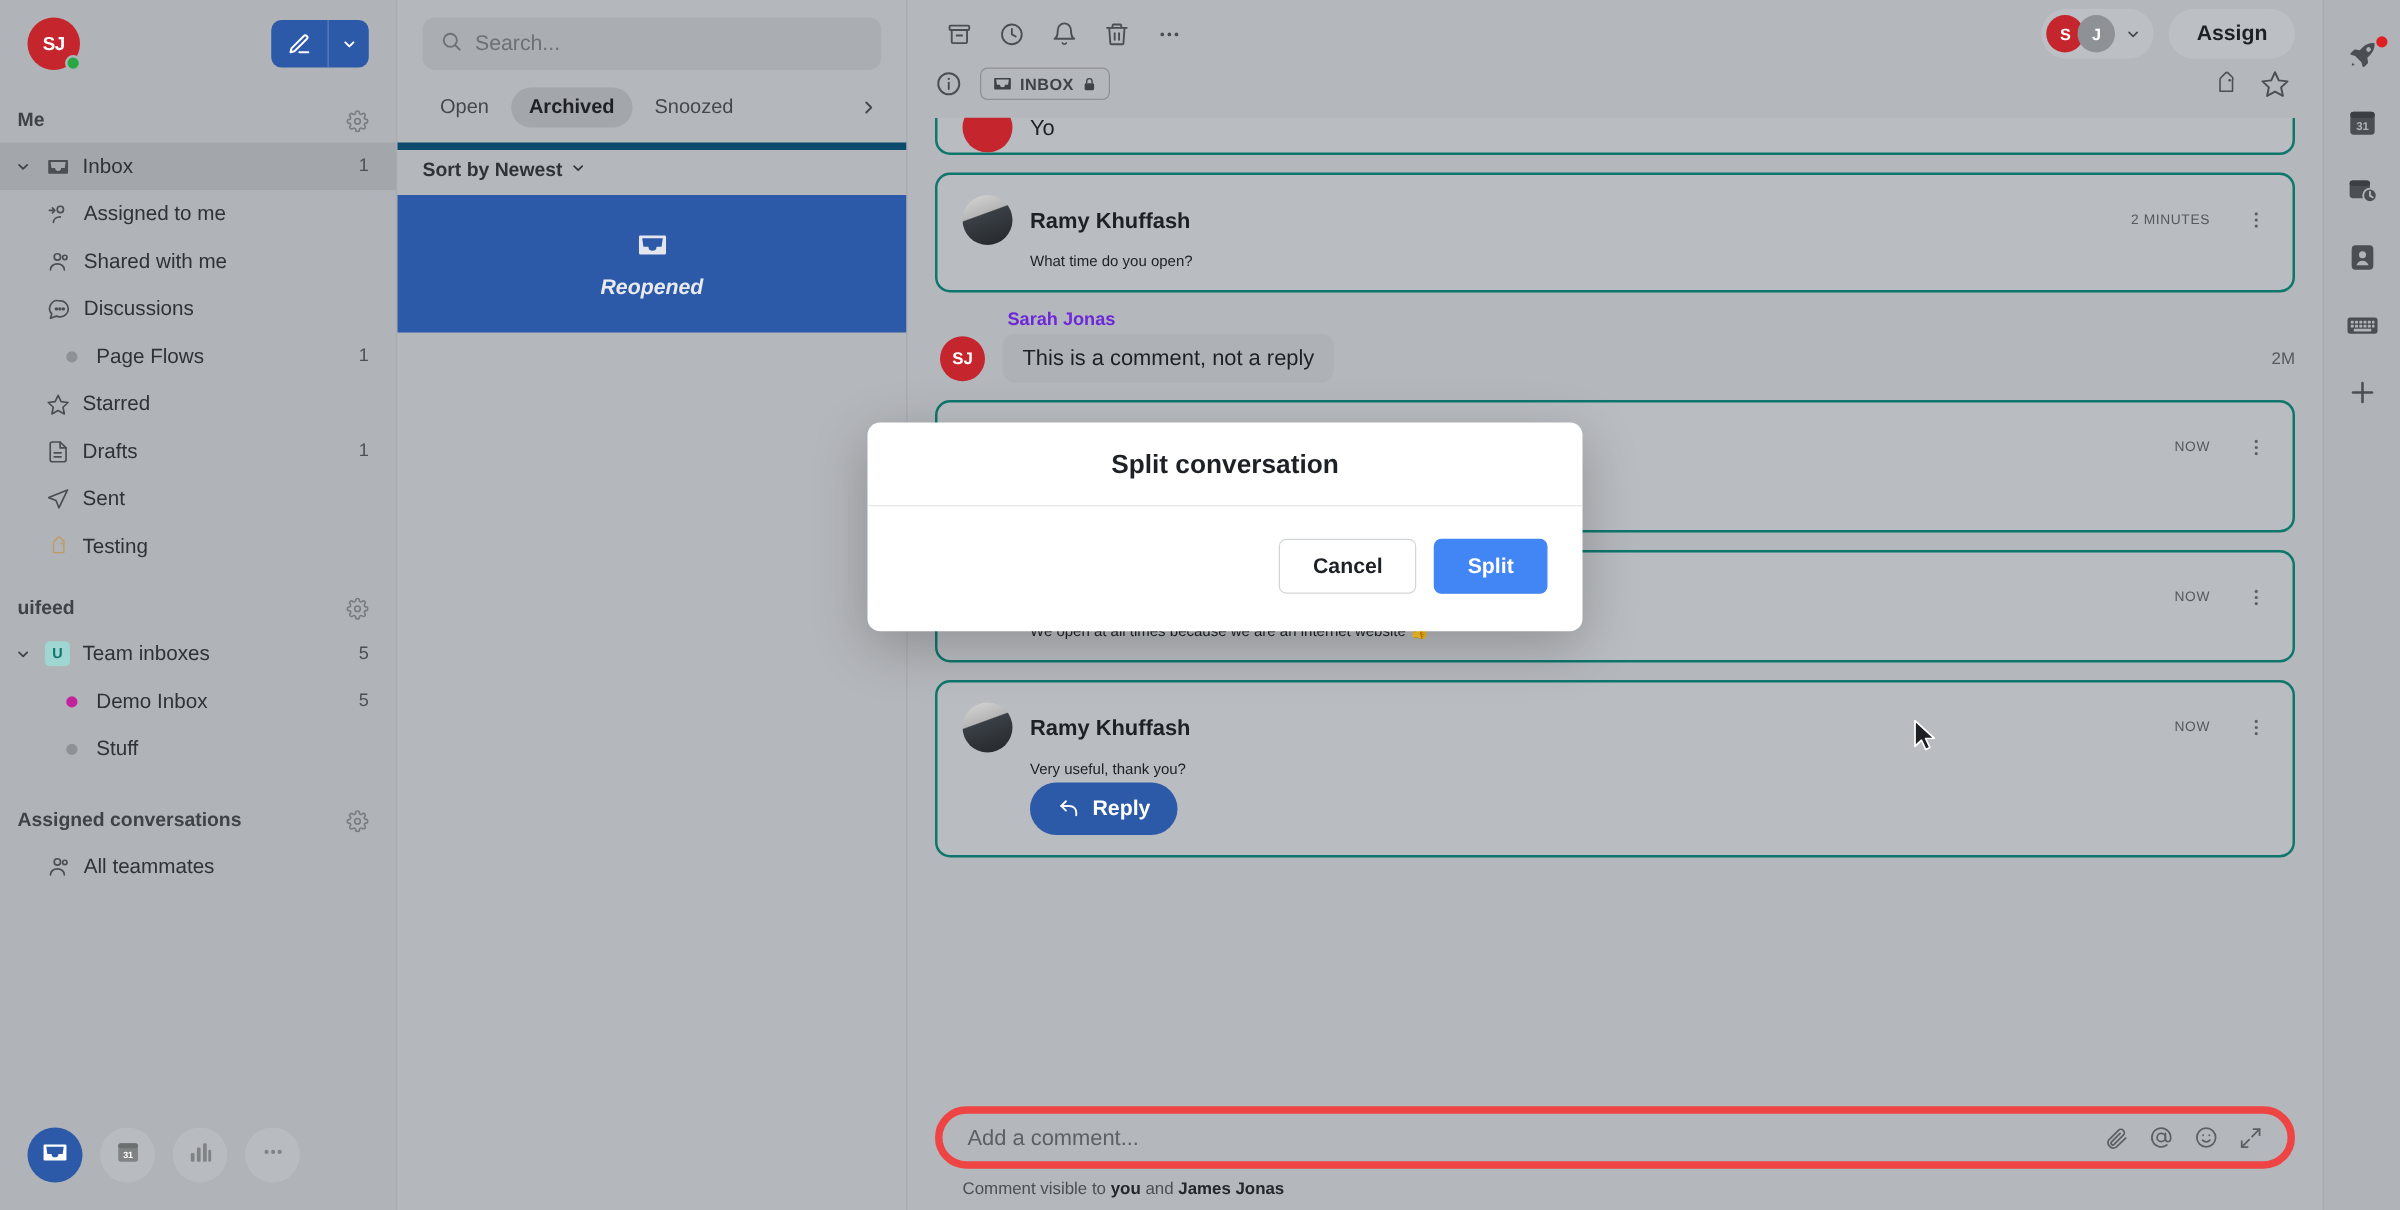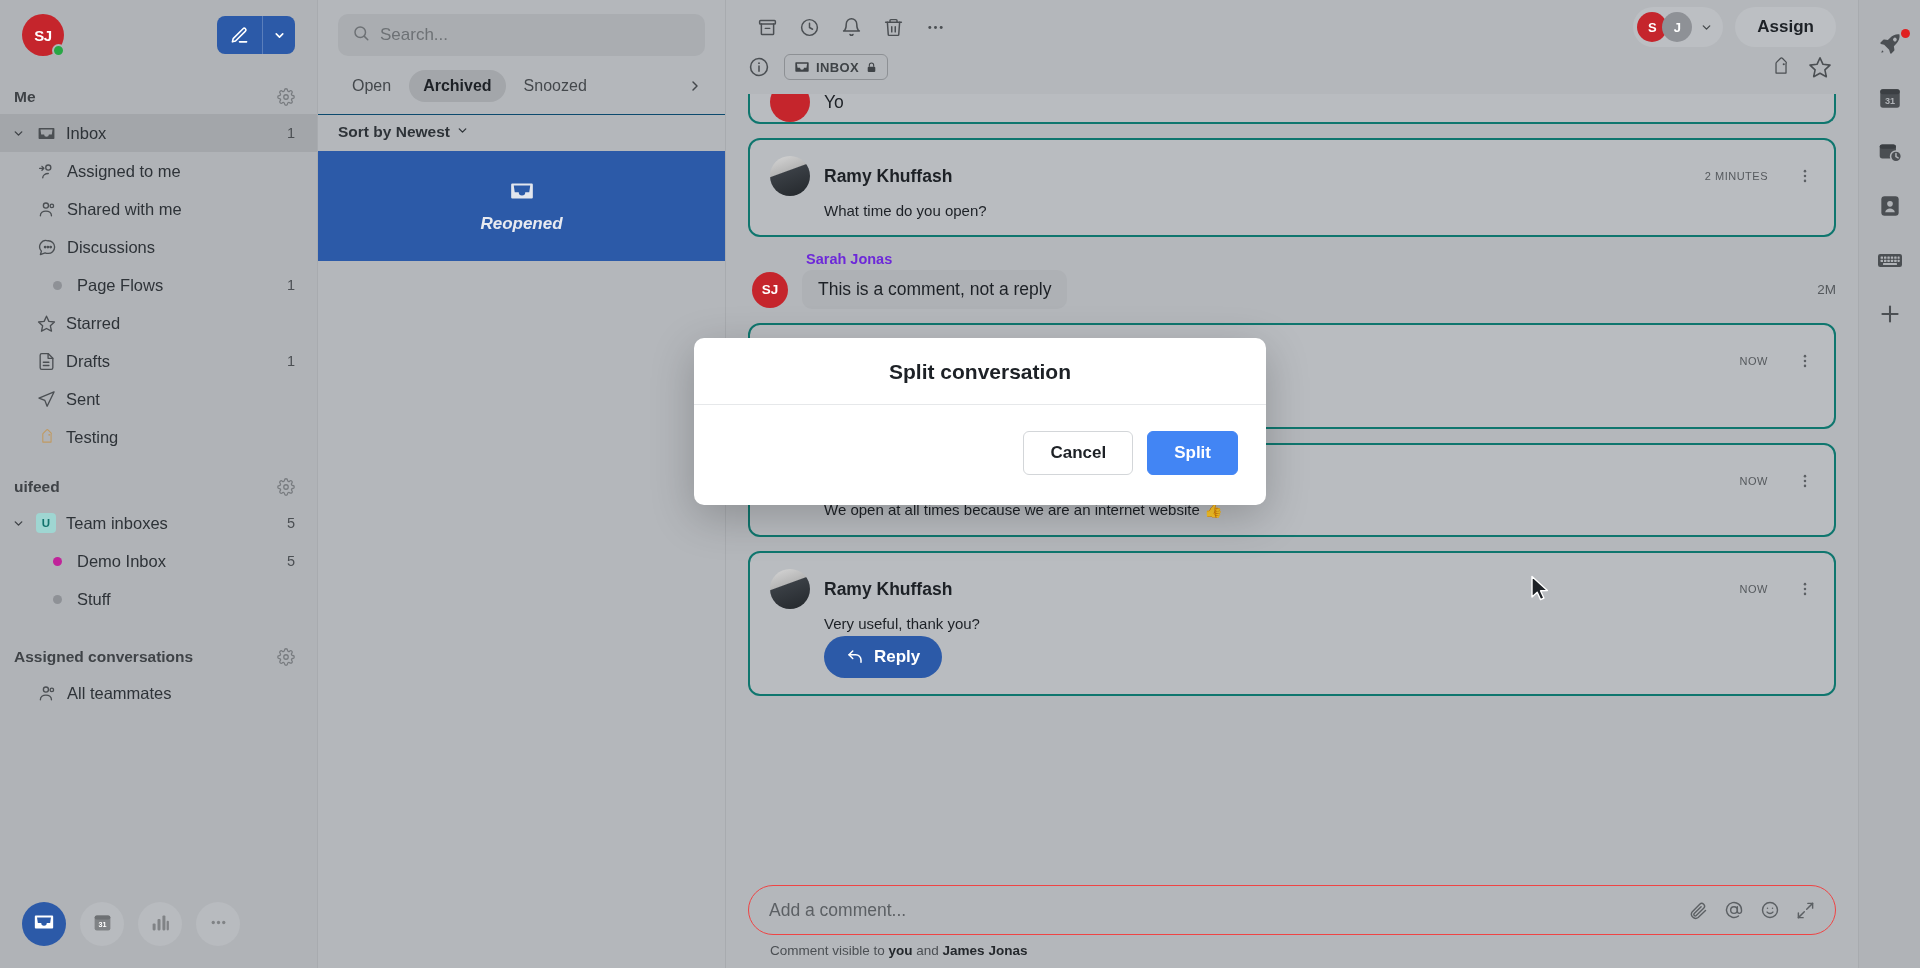--- a/index.html
+++ b/index.html
@@ -136,21 +136,21 @@
     padding: 7px 14px; border-radius: 18px;
     font-size: 16px; color: #44484c; cursor: pointer;
     white-space: nowrap;
   }
   .tab.sel { background: #a3a6aa; color: #1d2126; font-weight: 700; }
   .tab-more { margin-left: auto; padding: 4px 8px; cursor: pointer; display: flex; }
 
   .lp-sort {
     display: flex; align-items: center; gap: 6px;
     padding: 8px 20px 10px 20px;
-    border-top: 1px solid #0c4a6e;
+    border-top: 6px solid #0c4a6e;
     cursor: pointer;
   }
   .lp-sort-txt { font-size: 15.5px; color: #2e3338; font-weight: 700; }
 
   .conv-item {
     height: 110px;
     background: #2c5aa8;
     display: flex; flex-direction: column;
     align-items: center; justify-content: center;
     gap: 6px;
@@ -237,21 +237,21 @@
   .msg-av {
     width: 40px; height: 40px; border-radius: 50%;
     overflow: hidden; flex: none;
     background: linear-gradient(160deg,#d8d8d8 0%,#b6b6b6 38%,#3a3f45 40%,#23272b 100%);
   }
   .msg-av.red { background: #c5252c; }
   .msg-name { font-size: 17.5px; font-weight: 700; color: #1d2126; }
   .msg-time { margin-left: auto; font-size: 11px; color: #55595d; letter-spacing: 0.5px; }
   .msg-kebab { margin-left: 14px; cursor: pointer; display: flex; }
   .msg-body {
-    font-size: 15px; color: #1d2126;
+    font-size: 12px; color: #1d2126;
     padding-left: 54px; margin-top: 6px;
   }
   .msg-card.clipped-top { border-top-left-radius: 0; border-top-right-radius: 0; border-top: none; }
 
   .comment-row { display: flex; flex-direction: column; gap: 3px; padding-left: 4px; }
   .comment-author { font-size: 14.5px; color: #6d28d9; padding-left: 54px; font-weight: 600; }
   .comment-line { display: flex; align-items: center; gap: 14px; }
   .comment-av {
     width: 36px; height: 36px; border-radius: 50%;
     background: #c5252c; color: #fff;
@@ -271,21 +271,21 @@
     background: #2c5aa8;
     color: #fff; font-size: 17px; font-weight: 600;
     display: inline-flex; align-items: center; gap: 10px;
     padding: 0 22px;
     cursor: pointer; width: fit-content;
   }
 
   .composer-area { padding: 14px 22px 10px 22px; flex: none; }
   .composer {
     height: 50px; border-radius: 25px;
-    border: 1px solid #ef4444;
+    border: 6px solid #ef4444;
     display: flex; align-items: center;
     padding: 0 20px; gap: 16px;
     cursor: text;
   }
   .composer-ph { flex: 1; font-size: 17.5px; color: #5c6064; }
   .composer-ico { cursor: pointer; display: flex; }
   .composer-note {
     font-size: 13.5px; color: #4b4f53;
     padding: 8px 0 0 22px;
   }

